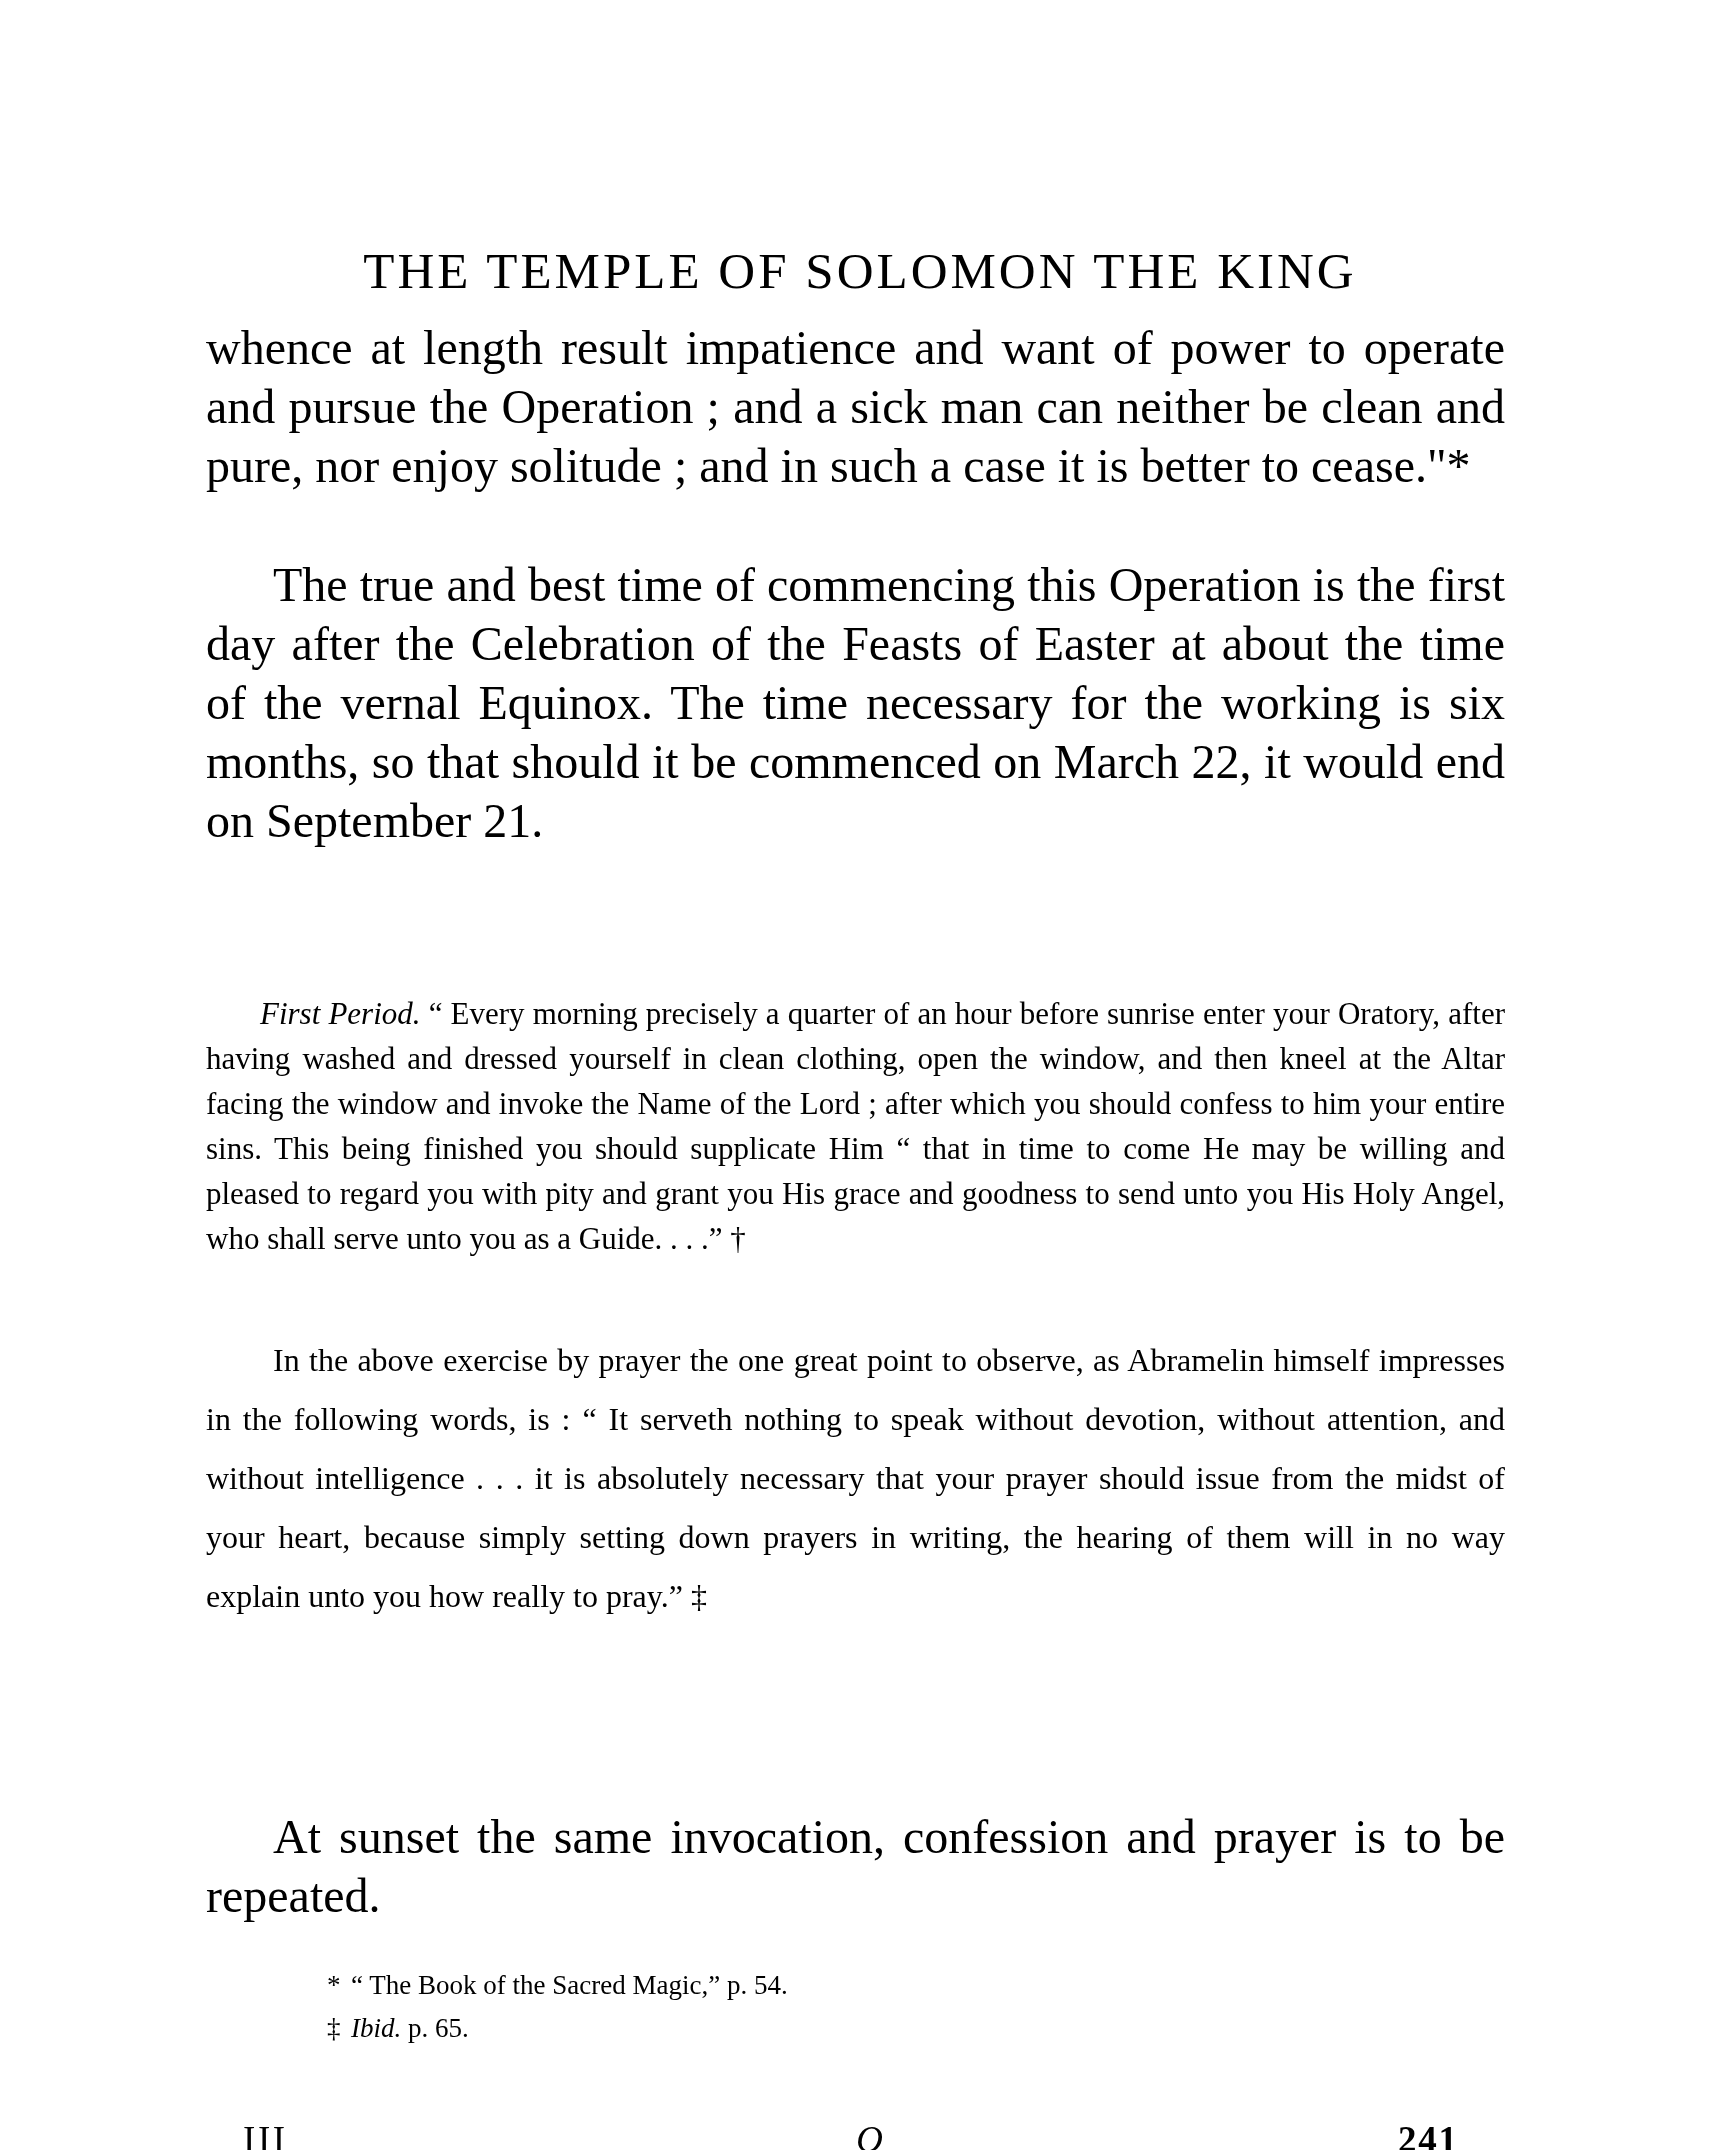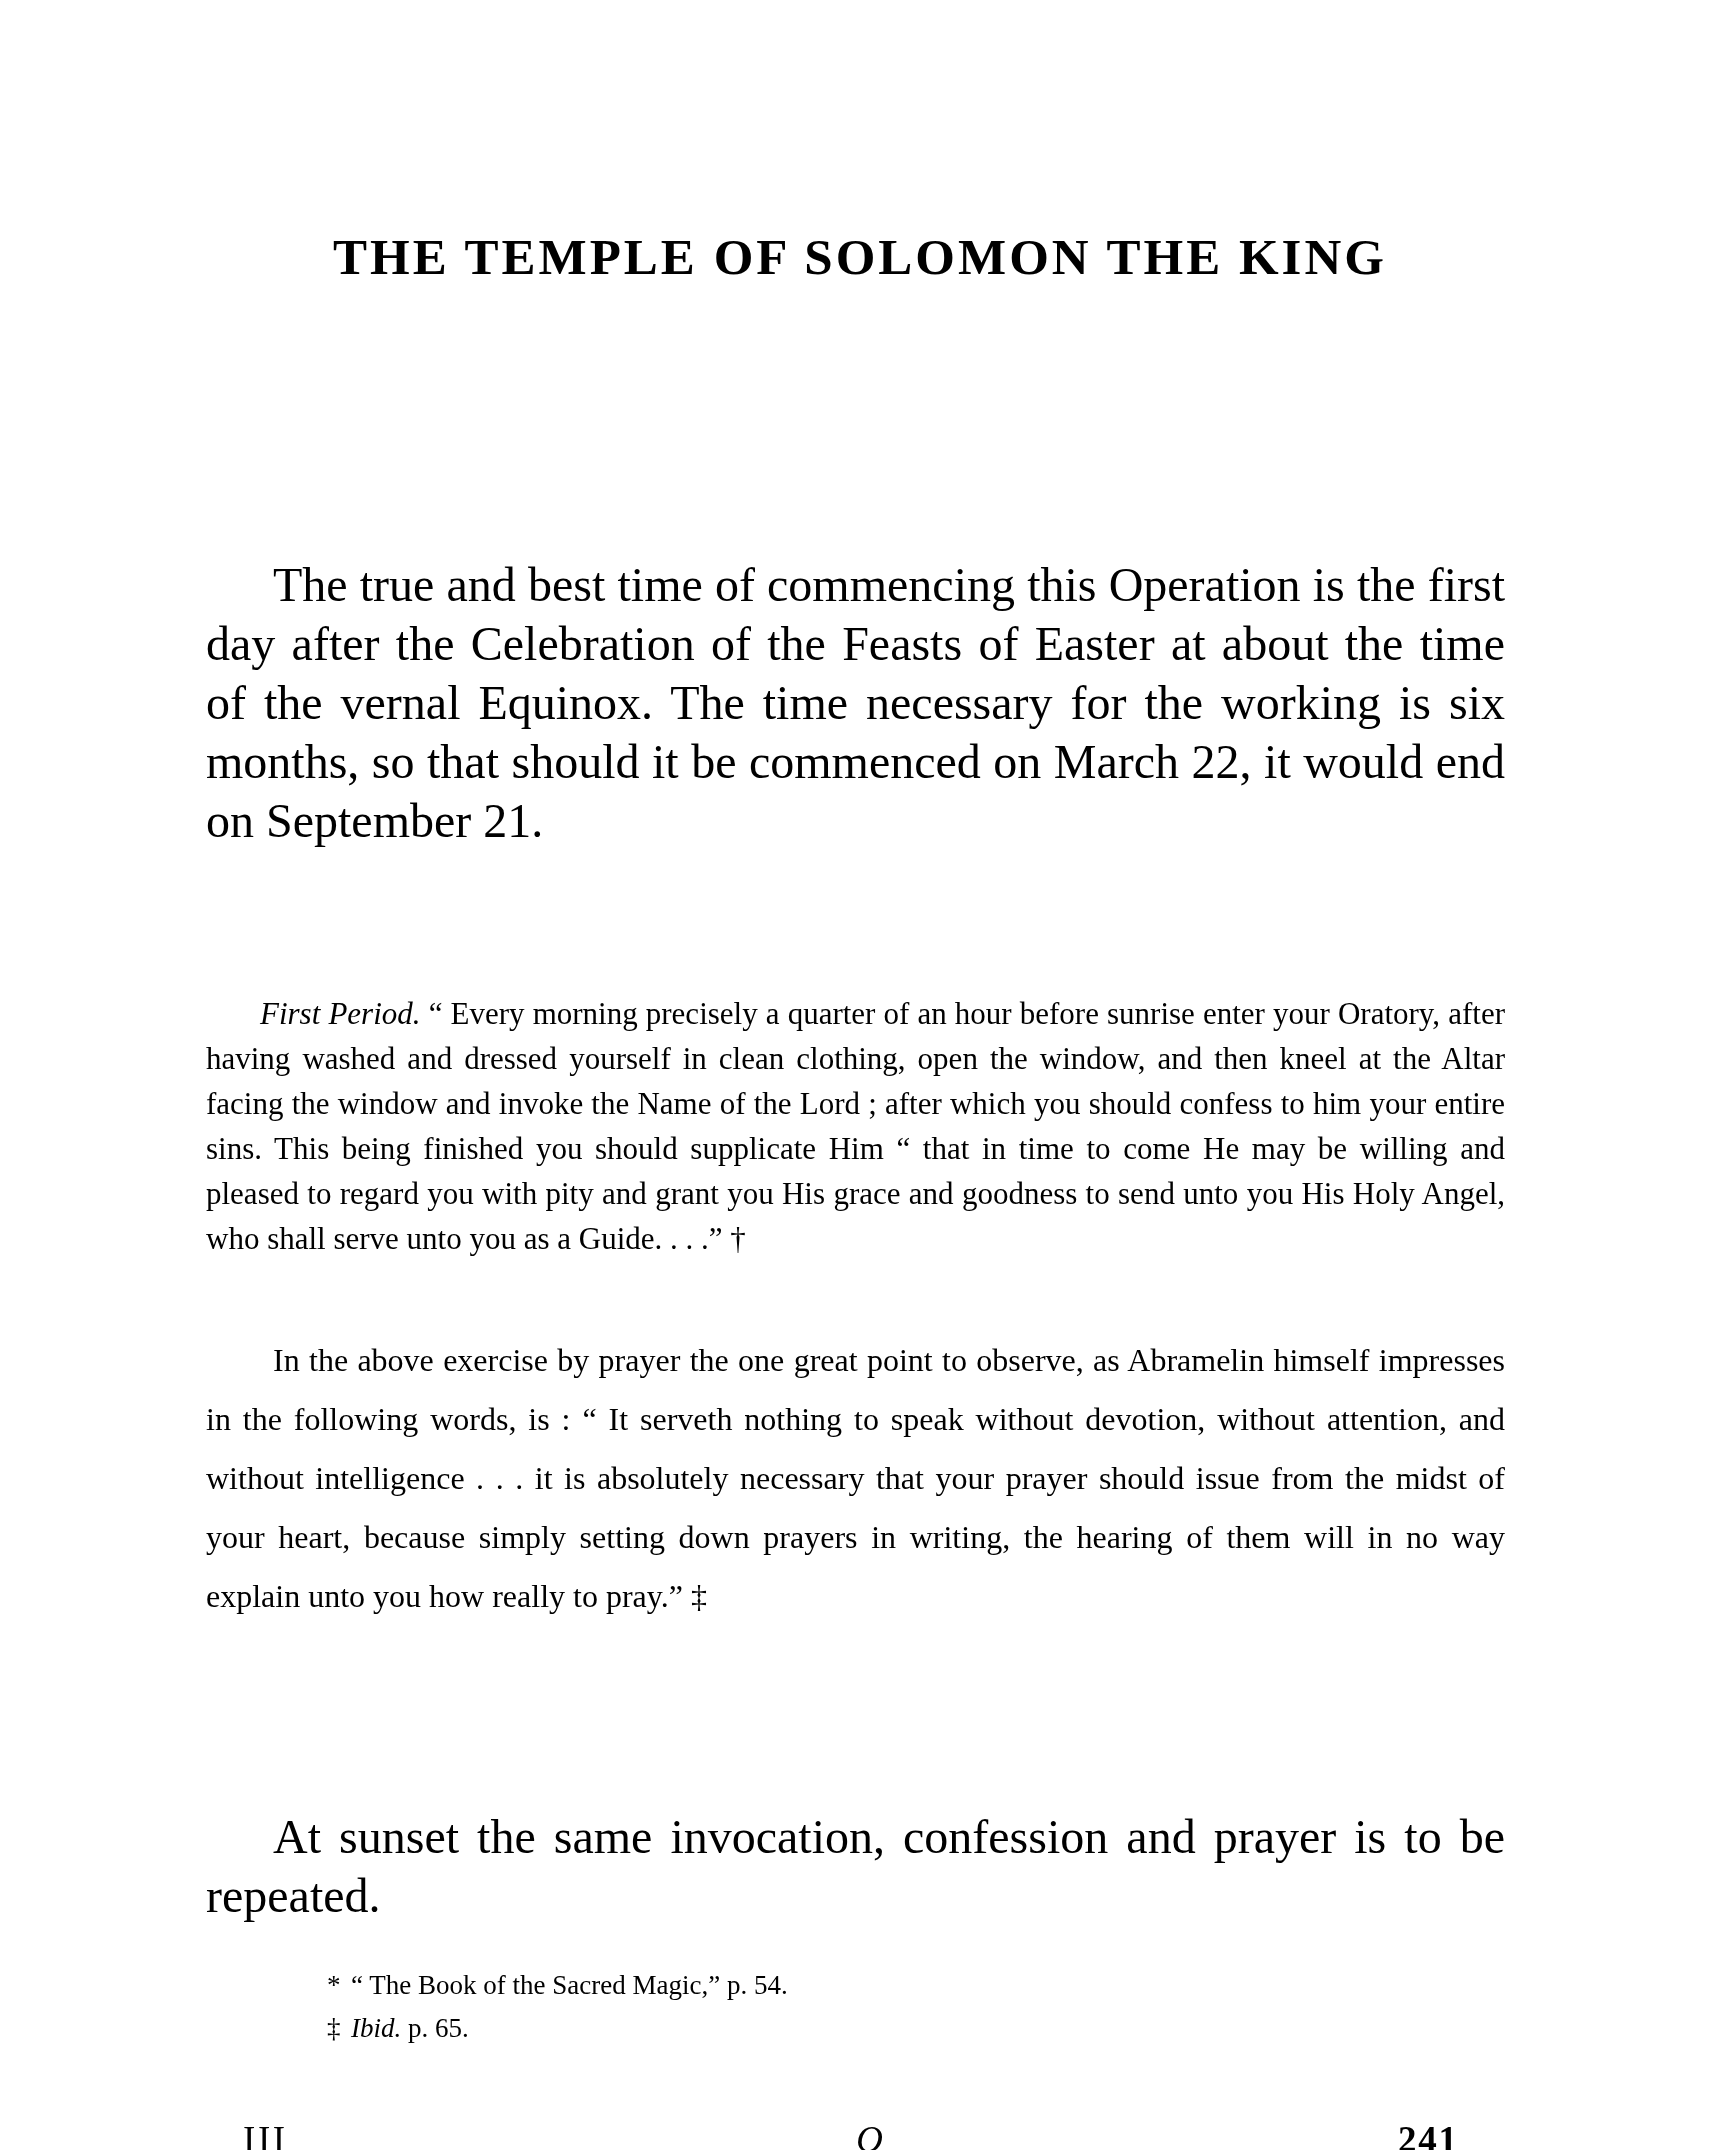--- a/index.html
+++ b/index.html
@@ -1,18 +1,18 @@
 <!DOCTYPE html>
 <html style="font-size:6.9px"><head>
   <meta charset="utf-8">
   <style>
     html, body { margin: 0; padding: 0; background: #ffffff; }
     body { width: 1721px; height: 2344px; position: relative; overflow: hidden; color: #000; font-family: "Liberation Serif", "DejaVu Serif", serif; }
     .page { position: absolute; left: 0; top: 0; width: 1721px; height: 2344px; }
-    .running-head { position: absolute; left: 206px; width: 1308px; top: 232px; text-align: center; font-size: 51px; letter-spacing: 3px; line-height: 1; font-weight: bold; }
+    .running-head { position: absolute; left: 206px; width: 1308px; top: 246px; text-align: center; font-size: 51px; letter-spacing: 3px; line-height: 1; }
     .body-text { position: absolute; left: 206px; width: 1299px; font-size: 48px; line-height: 59px; text-align: justify; }
     .body-text p { margin: 0; }
     .indent { text-indent: 67px; }
     .block1 { top: 318px; }
     .block2 { top: 555px; }
     .block3 { top: 847px; }
     .quote { position: absolute; left: 206px; width: 1299px; top: 991px; font-size: 31px; line-height: 45px; text-align: justify; }
     .quote p { margin: 0; text-indent: 54px; }
     .quote .label { font-style: italic; }
     .block4 { top: 1331px; font-size: 32px; line-height: 59px; }
@@ -26,20 +26,23 @@
     .footer.center { left: 856px; font-style: italic; }
     .footer.right { left: 1398px; letter-spacing: 1.7px; font-weight: bold; }
   </style>
 </head>
 <body>
 
 <div class="page">
 
   <div class="running-head">THE TEMPLE OF SOLOMON THE KING</div>
 
+  <div class="body-text block1">
+    <p>whence at length result impatience and want of power to operate and pursue the Operation ; and a sick man can neither be clean and pure, nor enjoy solitude ; and in such a case it is better to cease."*</p>
+  </div>
 
   <div class="body-text block2">
     <p class="indent">The true and best time of commencing this Operation is the first day after the Celebration of the Feasts of Easter at about the time of the vernal Equinox. The time necessary for the working is six months, so that should it be commenced on March 22, it would end on September 21.</p>
   </div>
 
 
   <div class="quote">
     <p><span class="label">First Period.</span><span> “ Every morning precisely a quarter of an hour before sunrise enter your Oratory, after having washed and dressed yourself in clean clothing, open the window, and then kneel at the Altar facing the window and invoke the Name of the Lord ; after which you should confess to him your entire sins.  This being finished you should supplicate Him “ that in time to come He may be willing and pleased to regard you with pity and grant you His grace and goodness to send unto you His Holy Angel, who shall serve unto you as a Guide. . . .” †</span></p>
   </div>
 

